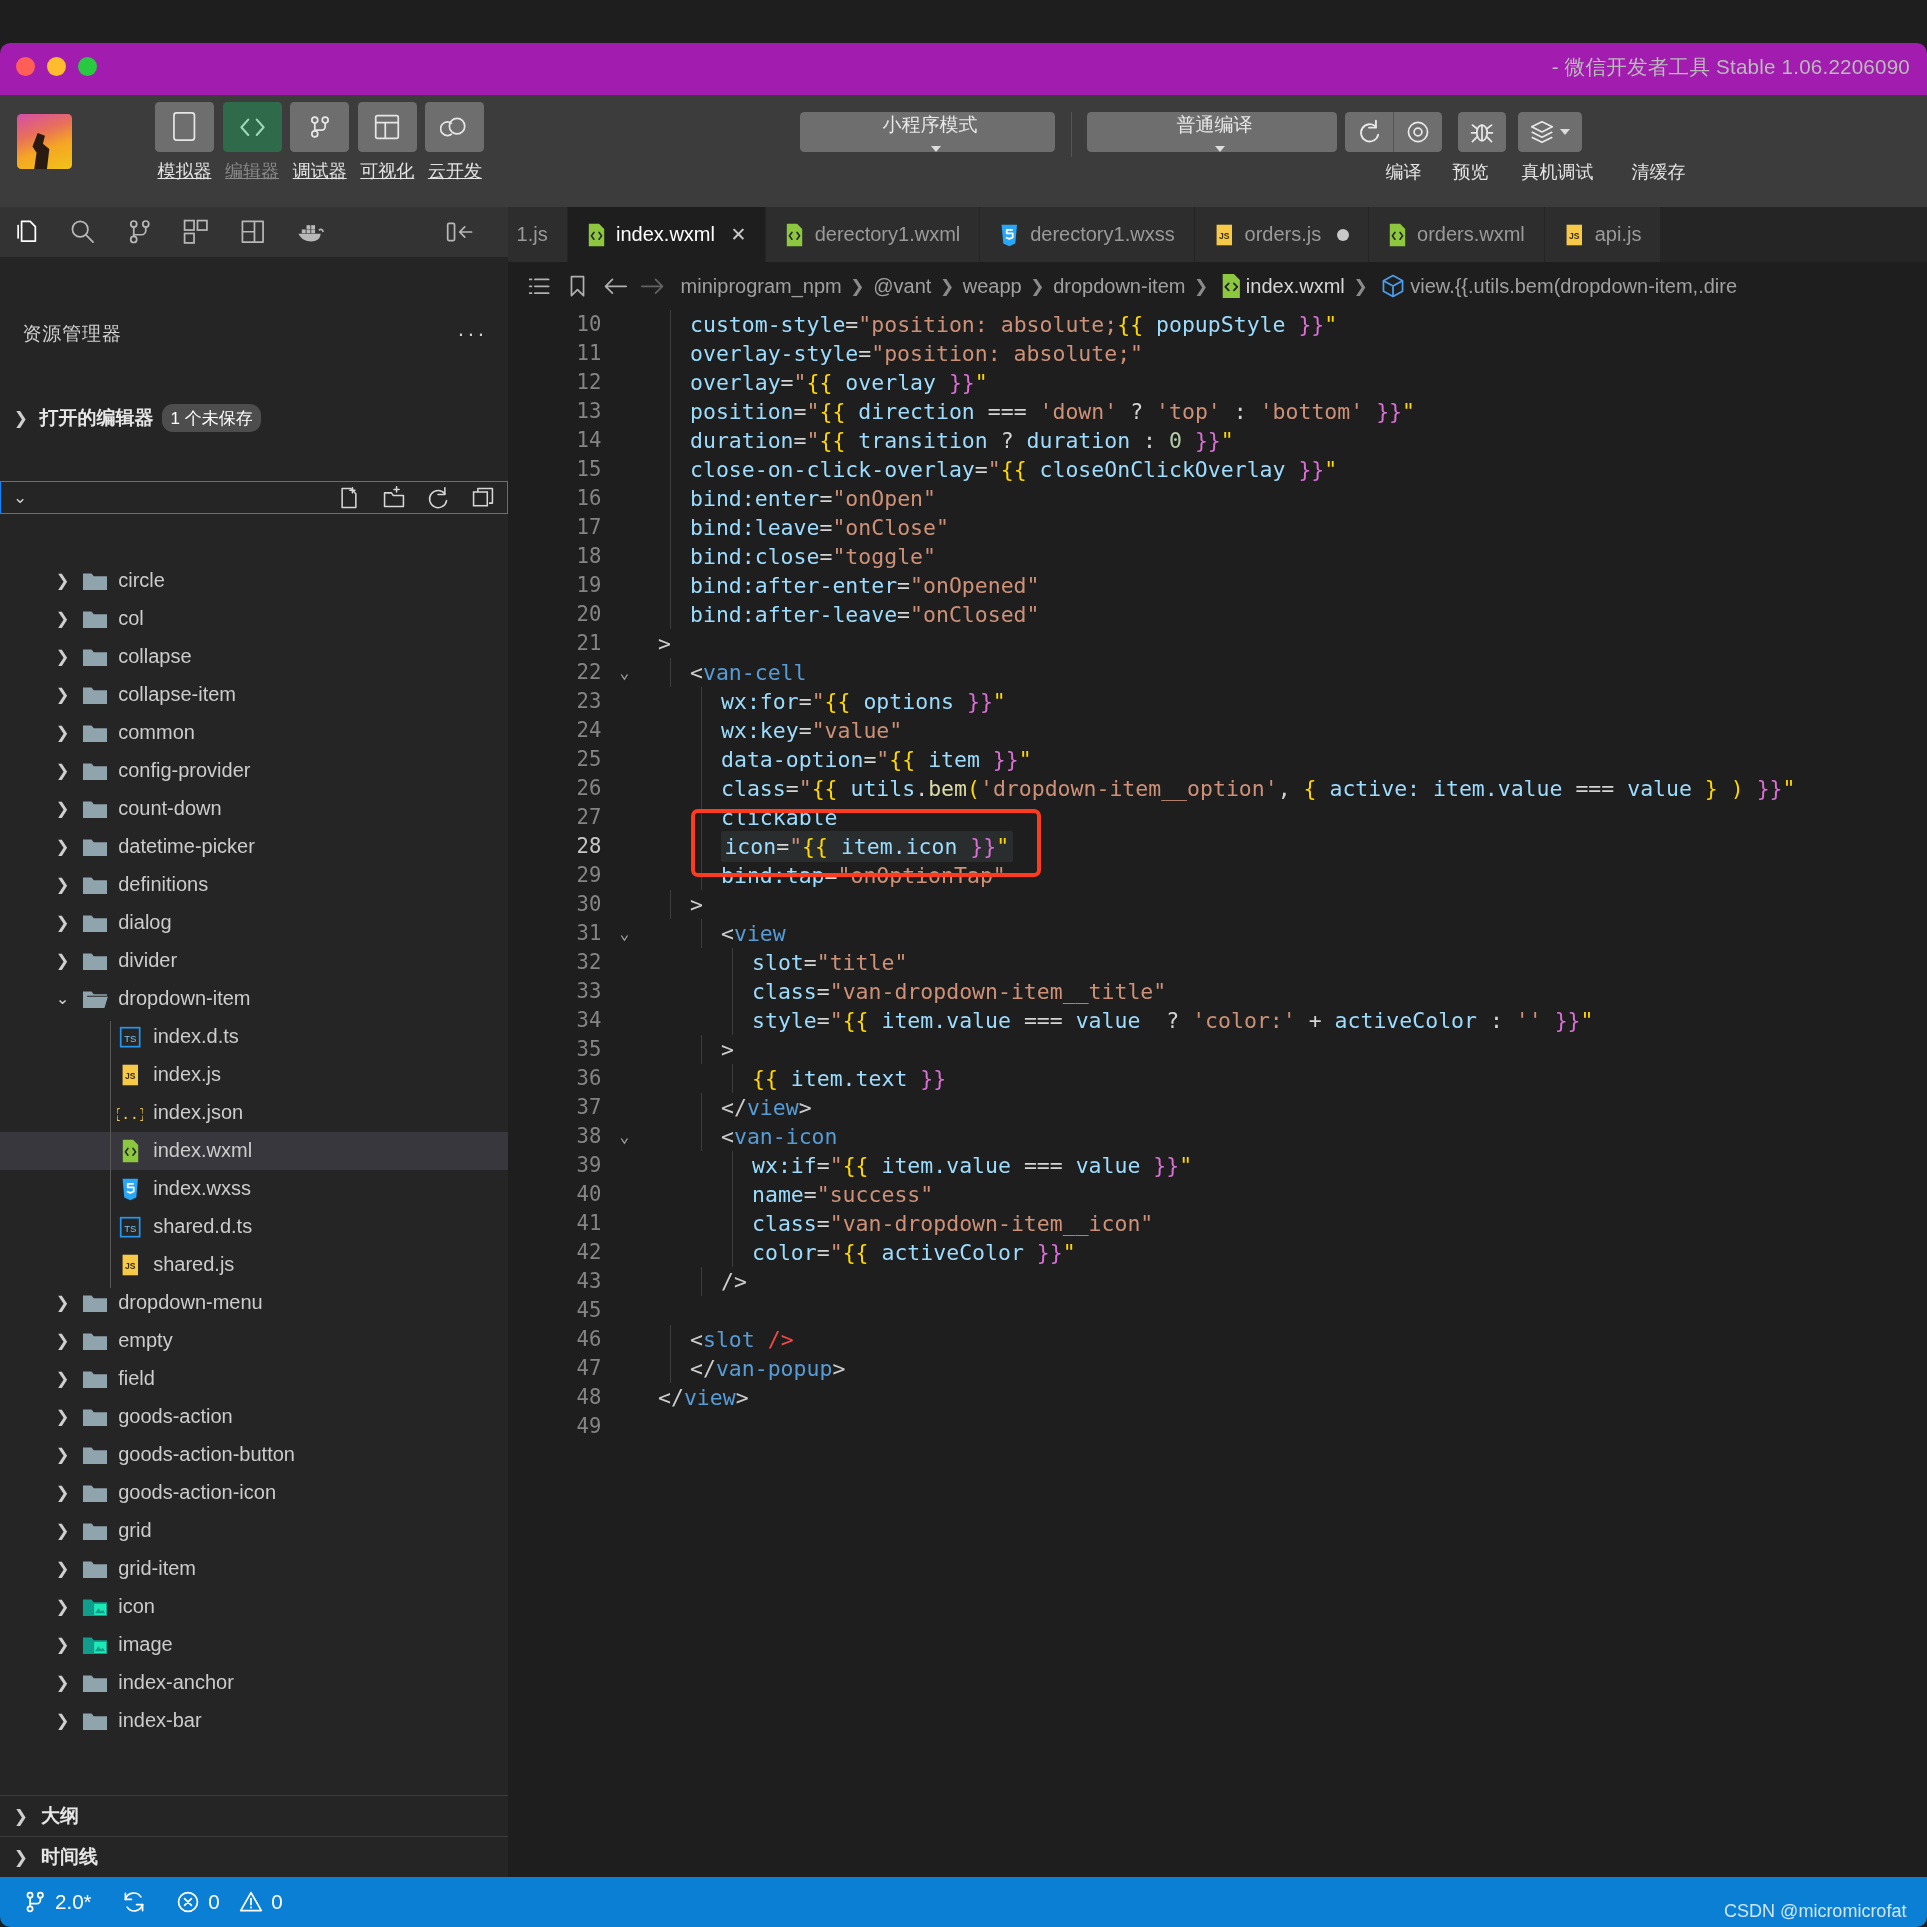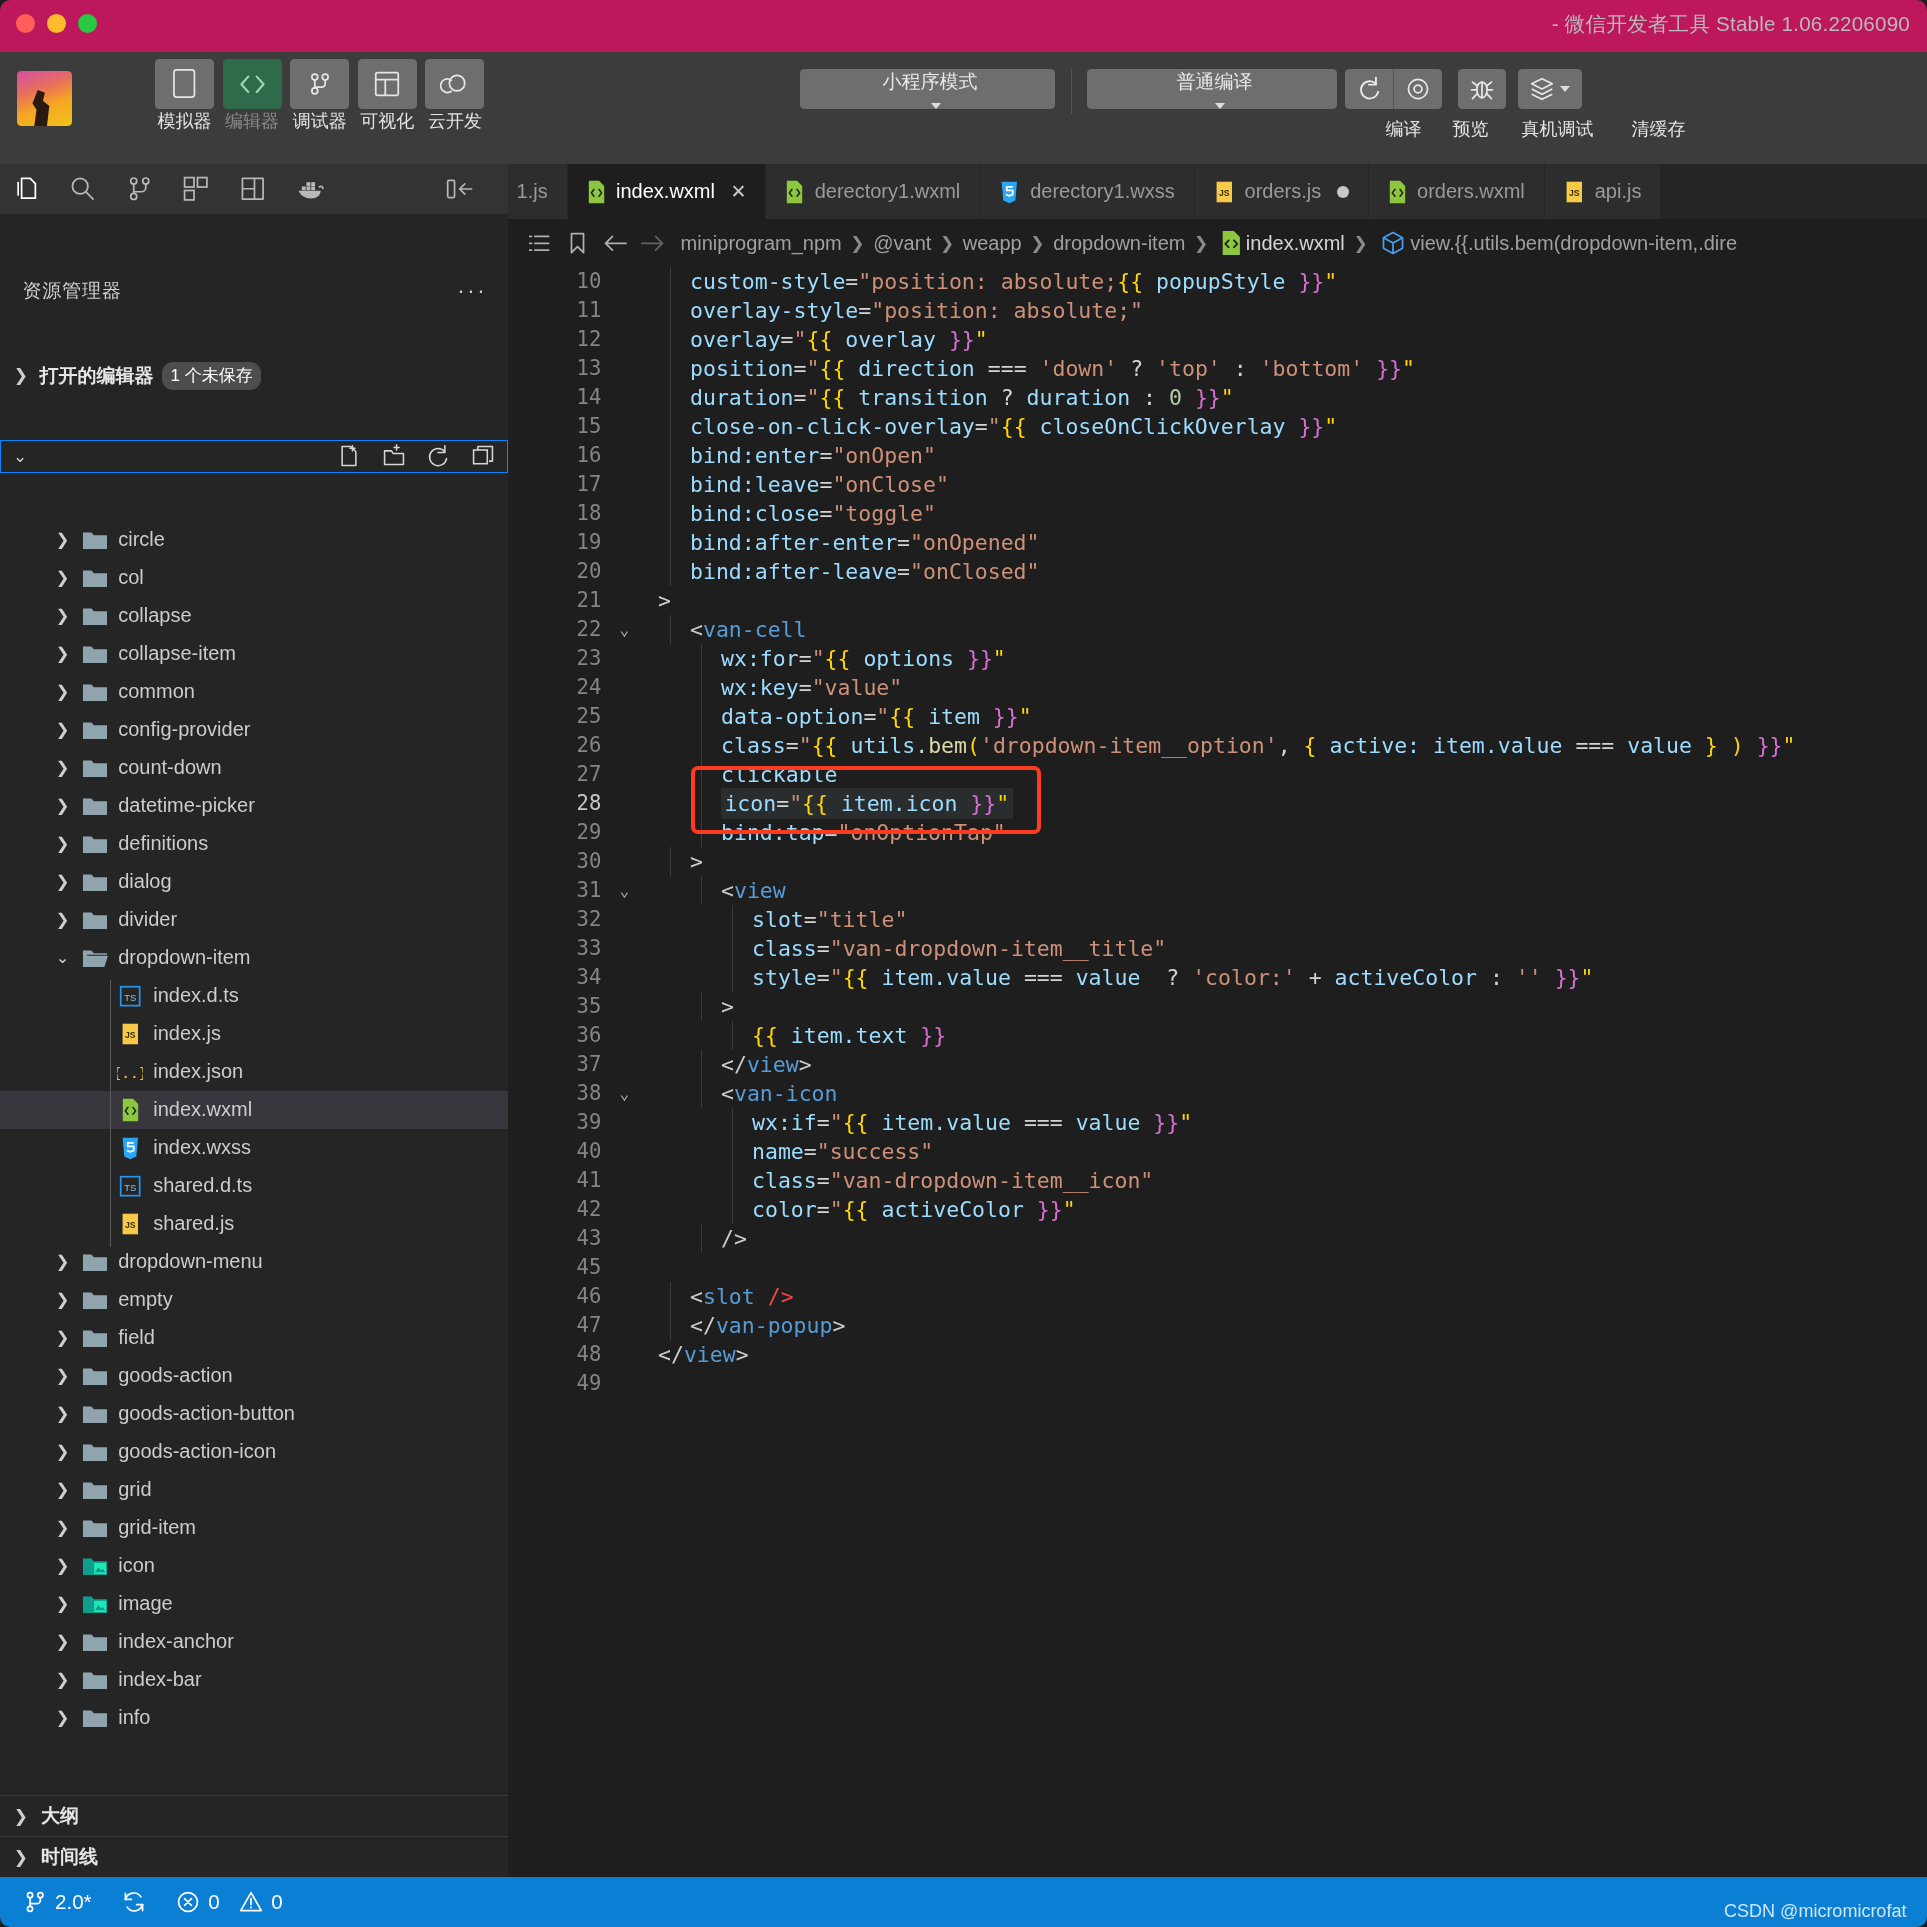--- a/index.html
+++ b/index.html
@@ -6,22 +6,23 @@
   html, body {
     width: 1927px; height: 1927px;
     background: #1e1e1e;
     font-family: "Liberation Sans", "DejaVu Sans", sans-serif;
     overflow: hidden;
   }
   .app { position: relative; width: 1927px; height: 1927px; display: flex; flex-direction: column; }
 
   
   .titlebar {
-    height: 52px; background: #be185d; position: relative; flex: 0 0 auto;
+    height: 52px; background: #a21caf; position: relative; flex: 0 0 auto;
     border-radius: 10.3px 10.3px 0 0;
+    margin-top: 43px;
   }
   .traffic { position: absolute; left: 15.5px; top: 13.8px; display: flex; gap: 12px; }
   .dot { width: 19px; height: 19px; border-radius: 50%; }
   .dot.red { background: #ff5f57; }
   .dot.yellow { background: #febc2e; }
   .dot.green { background: #28c840; }
   .win-title {
     position: absolute; right: 17px; top: 10.3px;
     color: #b9b9b9; font-size: 20.6px; letter-spacing: 0.2px;
     font-family: "Liberation Sans", sans-serif;
@@ -41,21 +42,21 @@
     content:""; position:absolute; left:12px; bottom:0; width:29px; height:36px;
     background:#2a1a12; clip-path: polygon(30% 0,55% 8%,48% 30%,70% 45%,62% 100%,18% 100%,26% 55%,12% 38%);
   }
   .tb-group { display: flex; margin-left: 83px; gap: 8.6px; }
   .tb-item { width: 59px; display: flex; flex-direction: column; align-items: center; cursor: default; }
   .tb-btn {
     width: 59px; height: 50px; background: #6e6e6e; border-radius: 4.3px;
     display: flex; align-items: center; justify-content: center;
   }
   .tb-btn.active { background: #2f6b4a; }
-  .tb-label { margin-top: 0; font-size: 18px; color: #e4e4e4; white-space: nowrap; }
+  .tb-label { margin-top: 7px; font-size: 18px; color: #e4e4e4; white-space: nowrap; text-decoration: underline; }
   .tb-label.dim { color: #8a8a8a; }
 
   .tb-right { position: absolute; left: 800px; top: 17px; display: flex; align-items: flex-start; gap: 0; }
   .select {
     height: 40px; background: #6e6e6e; border-radius: 4.3px; color: #e8e8e8;
     font-size: 19px; display: flex; align-items: center; padding: 0 10.3px 0 15.5px;
     position: relative; min-width: 172px; flex-direction: column;
   }
   .select .cap { flex: 1; }
   .caret { width: 0; height: 0; border-left: 5.2px solid transparent; border-right: 5.2px solid transparent;

